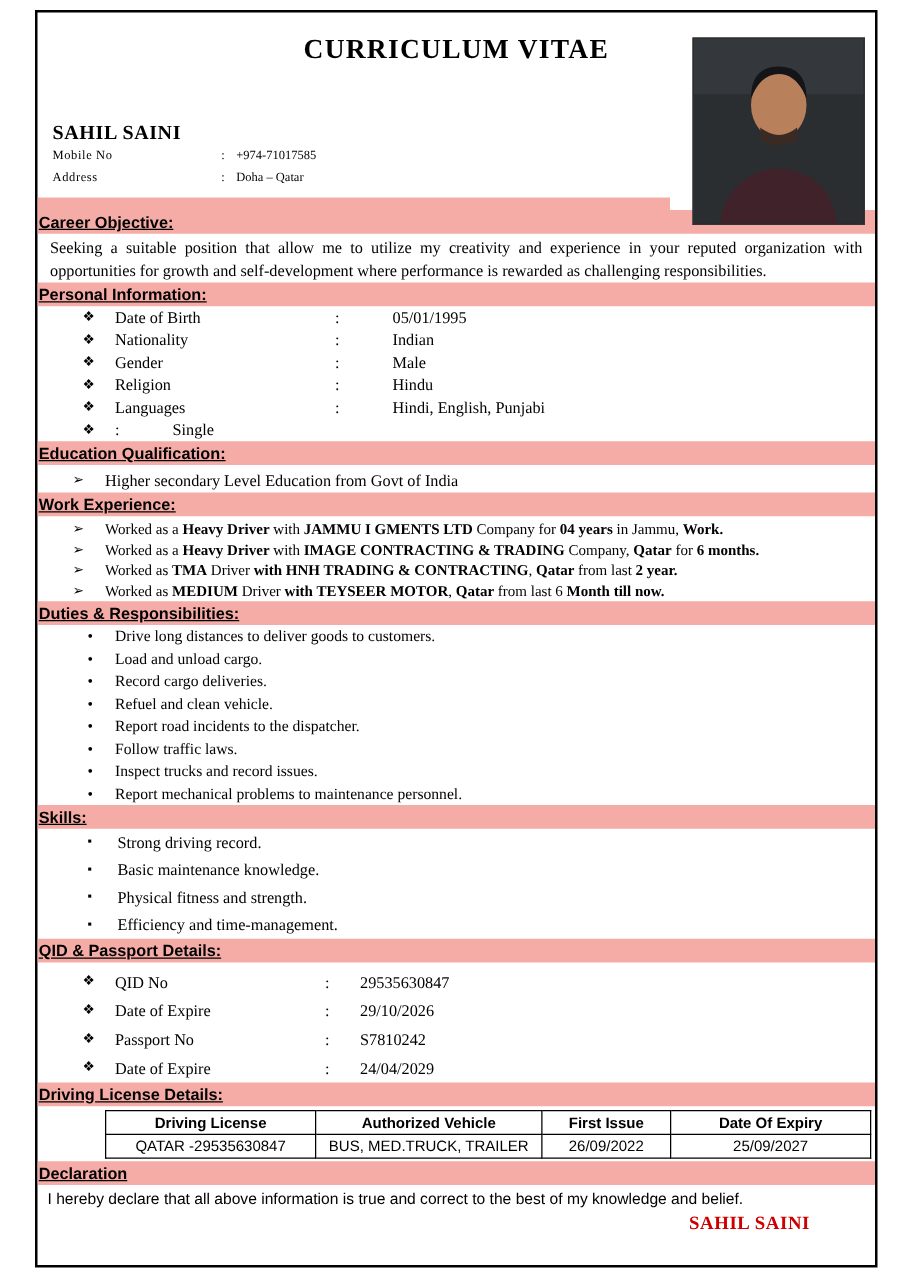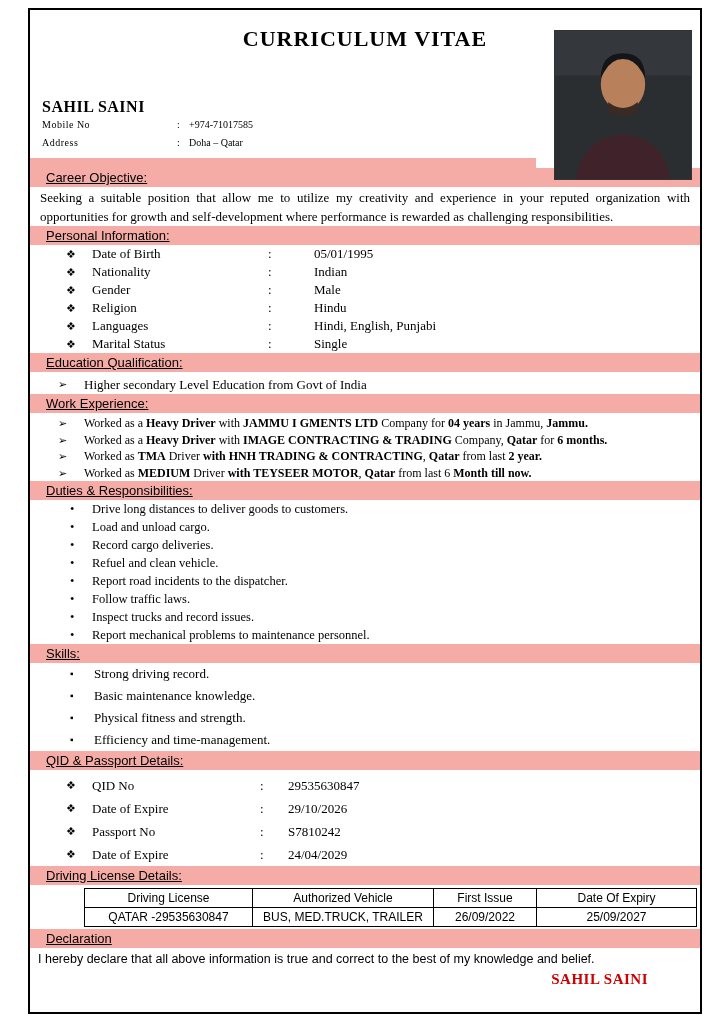--- a/index.html
+++ b/index.html
@@ -17,21 +17,21 @@
   }
   .photo svg { display:block; width:100%; height:100%; }
   .identity { padding-left:12px; }
   .name { margin-top:46px; font-size:16px; font-weight:bold; letter-spacing:0.5px; }
   .crow { display:flex; font-size:10px; line-height:18px; }
   .crow .clabel { width:135px; letter-spacing:0.5px; }
   .crow .csep { width:12px; }
   .strip { margin-top:6px; height:10px; width:506px; background:var(--pink); }
   .band {
     background:var(--pink); font-family:"Liberation Sans", sans-serif;
-    font-weight:normal; font-size:13px; line-height:19px; height:19px; padding-left:16px;
+    font-weight:bold; font-size:13px; line-height:19px; height:19px; padding-left:1px;
   }
   .band .u { text-decoration:underline; }
   .objective { margin:2px 10px 0 10px; font-size:13px; line-height:18.5px; text-align:justify; }
   .kv { display:flex; font-size:13px; line-height:18px; padding-left:36px; }
   .kv .blt { width:26px; font-size:11px; }
   .kv .lbl { width:176px; }
   .kv .sep { width:46px; }
   .qv { line-height:23px; }
   .qv .lbl { width:168px; }
   .qv .sep { width:28px; }
@@ -40,21 +40,21 @@
   .ar .arw { width:26px; font-size:11px; }
   .eduwrap { margin-top:3px; }
   .work { font-size:12px; line-height:16.5px; }
   .workwrap { margin-top:2px; }
   .dot-row { display:flex; padding-left:40px; font-size:12.5px; line-height:18px; }
   .dot-row .blt { width:22px; }
   .sq-row { display:flex; padding-left:40px; font-size:13px; line-height:22px; }
   .sq-row .blt { width:24px; font-size:10px; }
   table.dl { border-collapse:collapse; margin:3px 0 0 54px; width:612px; font-family:"Liberation Sans", sans-serif; font-size:12px; table-layout:fixed; }
   table.dl th, table.dl td { border:1px solid #000; text-align:center; padding:1px 3px; height:19px; }
-  table.dl th { font-weight:normal;margin-left:36px; }
+  table.dl th { font-weight:bold;margin-left:36px; }
   table.dl col.c1 { width:168px; } table.dl col.c2 { width:181px; }
   table.dl col.c3 { width:103px; } table.dl col.c4 { width:160px; }
   .decl-band { margin-top:2px; }
   .decl-text { font-family:"Liberation Sans", sans-serif; font-size:12.5px; line-height:18px; padding-left:8px; margin-top:2px; }
   .signature { text-align:right; padding-right:52px; margin-top:3px; color:var(--sig); font-weight:bold; font-size:15px; letter-spacing:0.5px; font-family:"Liberation Serif", serif; }
 </style>
 </head>
 <body>
 
 <div class="page">
@@ -122,21 +122,20 @@
       <span class="val">Hindu</span>
     </div>
     <div class="kv">
       <span class="blt">❖</span>
       <span class="lbl">Languages</span>
       <span class="sep">:</span>
       <span class="val">Hindi, English, Punjabi</span>
     </div>
     <div class="kv">
       <span class="blt">❖</span>
-      <span class="lbl">Marital Status</span>
       <span class="sep">:</span>
       <span class="val">Single</span>
     </div>
   </div>
 
   <div class="band">
     <span class="u">Education Qualification:</span>
   </div>
   <div class="eduwrap">
     <div class="ar edu">
@@ -144,21 +143,21 @@
       <span class="txt">Higher secondary Level Education from Govt of India</span>
     </div>
   </div>
 
   <div class="band">
     <span class="u">Work Experience:</span>
   </div>
   <div class="workwrap">
     <div class="ar work">
       <span class="arw">➢</span>
-      <span class="txt"><span>Worked as a </span><span style="font-weight: bold;">Heavy Driver</span><span> with </span><span style="font-weight: bold;">JAMMU I GMENTS LTD</span><span> Company for </span><span style="font-weight: bold; margin-top: 40px;">04 years</span><span> in Jammu, </span><span style="font-weight: bold;">Jammu.</span></span>
+      <span class="txt"><span>Worked as a </span><span style="font-weight: bold;">Heavy Driver</span><span> with </span><span style="font-weight: bold;">JAMMU I GMENTS LTD</span><span> Company for </span><span style="font-weight: bold; margin-top: 40px;">04 years</span><span> in Jammu, </span><span style="font-weight: bold;">Work.</span></span>
     </div>
     <div class="ar work">
       <span class="arw">➢</span>
       <span class="txt"><span>Worked as a </span><span style="font-weight: bold;">Heavy Driver</span><span> with </span><span style="font-weight: bold;">IMAGE CONTRACTING &amp; TRADING</span><span> Company, </span><span style="font-weight: bold;">Qatar</span><span> for </span><span style="font-weight: bold;">6 months.</span></span>
     </div>
     <div class="ar work">
       <span class="arw">➢</span>
       <span class="txt"><span>Worked as </span><span style="font-weight: bold;">TMA</span><span> Driver </span><span style="font-weight: bold;">with HNH TRADING &amp; CONTRACTING</span><span>, </span><span style="font-weight: bold;">Qatar</span><span> from last </span><span style="font-weight: bold;">2 year.</span></span>
     </div>
     <div class="ar work">

